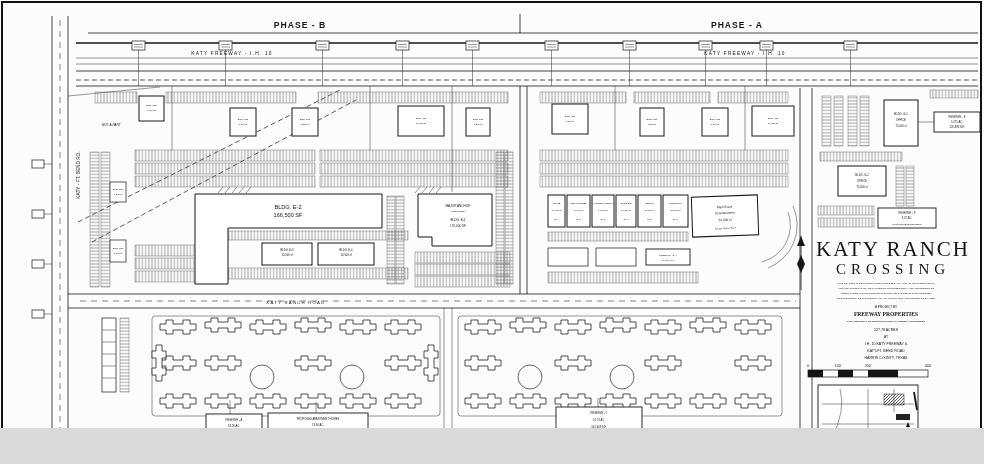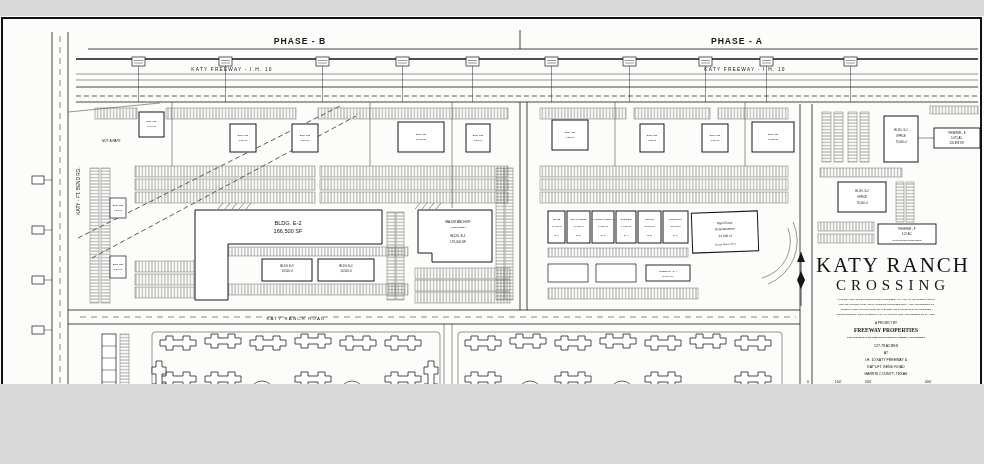--- a/index.html
+++ b/index.html
@@ -1,16 +1,16 @@
 <!DOCTYPE html>
 <html><head>
 <meta charset="utf-8">
 <style>
   html,body{margin:0;padding:0;background:#d9d9d9;}
-  .sheet{width:984px;height:368px;background:#fcfcfa;position:relative;margin:16px auto;overflow:hidden;}
+  .sheet{width:984px;height:428px;background:#fcfcfa;position:relative;margin:0 auto;overflow:hidden;}
   svg{display:block;}
   svg text{font-family:"Liberation Sans","DejaVu Sans",sans-serif;fill:#141414;}
   .tc{text-anchor:middle;}
   .t24{font-size:2.4px;} .t27{font-size:2.7px;} .t3{font-size:3.1px;} .t32{font-size:3.2px;}
   .t35{font-size:3.6px;} .t4{font-size:4.3px;} .t45{font-size:4.8px;} .t5{font-size:5.6px;}
   .t8{font-size:8.6px;font-weight:bold;letter-spacing:1px;}
   .ls{letter-spacing:1.2px;} .b{font-weight:bold;} .it{font-style:italic;}
   .ser{font-family:"Liberation Serif","DejaVu Serif",serif;}
   .tt1{font-size:21px;letter-spacing:2px;}
   .tt2{font-size:15px;letter-spacing:5px;}

